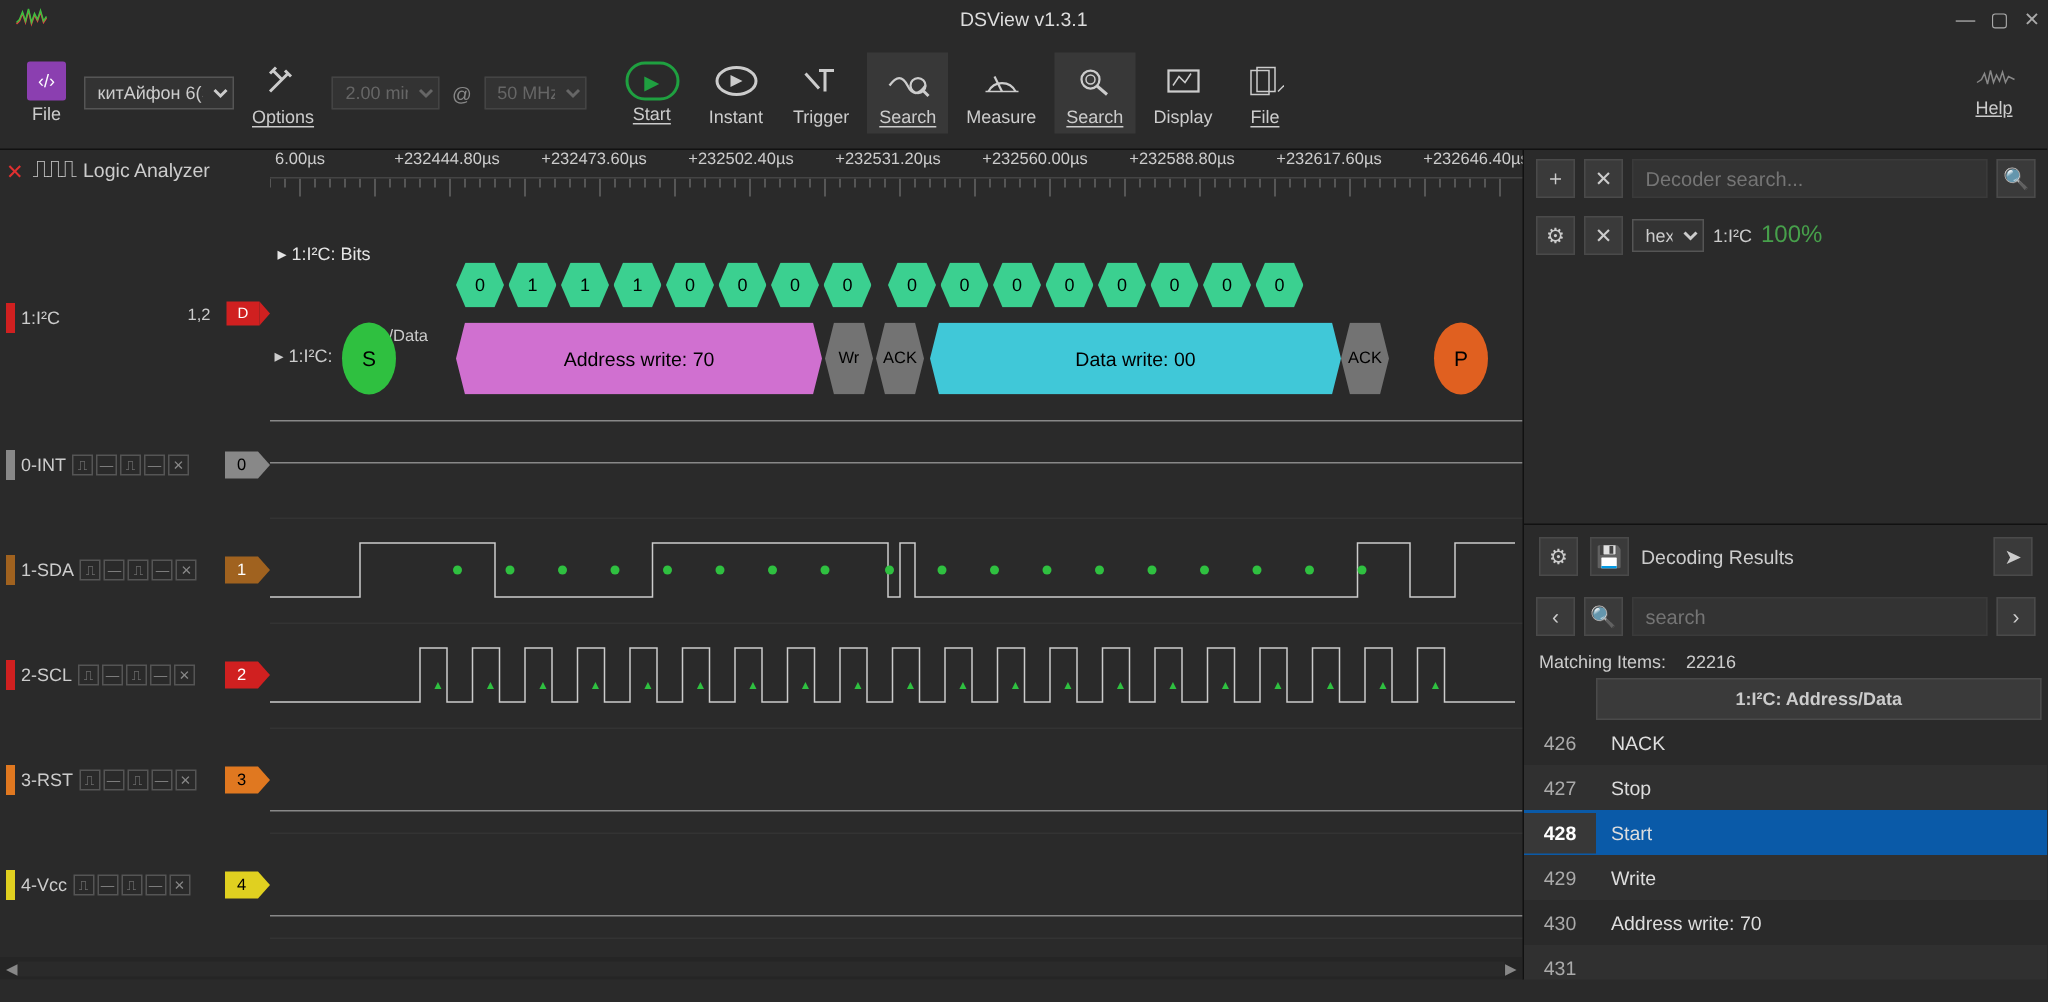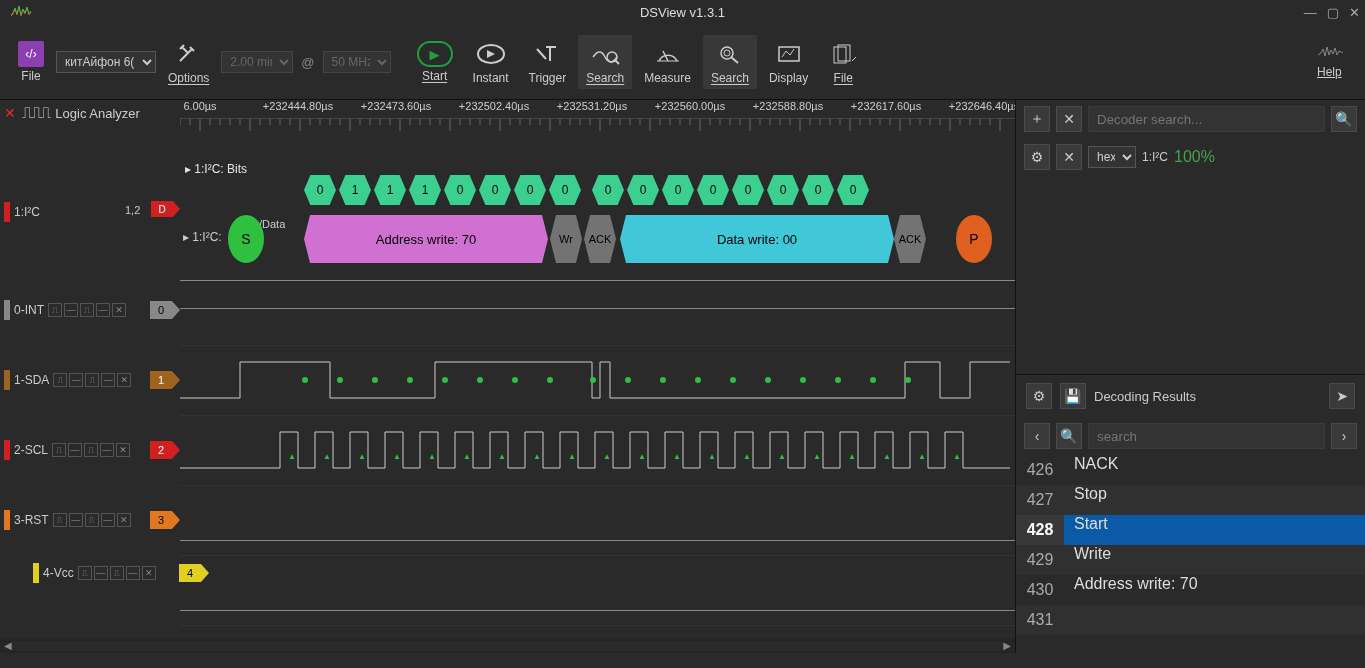--- a/index.html
+++ b/index.html
@@ -80,21 +80,21 @@
 .sq-btn { width: 26px; height: 26px; background: #3a3a3a; border: 1px solid #4a4a4a; display: flex; align-items: center; justify-content: center; color: #ccc; cursor: pointer; font-size: 14px; }
 .search-input { flex: 1; background: #333; border: 1px solid #3a3a3a; color: #888; padding: 4px 8px; height: 26px; }
 .percent { color: #47a04b; font-size: 16px; }
 
 .results-header { display: flex; align-items: center; gap: 8px; padding: 8px 10px; border-top: 1px solid #111; }
 .results-header .title { flex: 1; font-size: 13px; }
 .nav-row { display: flex; align-items: center; gap: 6px; padding: 6px 8px; }
 .matching { padding: 4px 10px; font-size: 12px; color: #ccc; }
 .col-header { background: #3a3a3a; padding: 6px; text-align: center; font-size: 12px; font-weight: bold; border: 1px solid #4a4a4a; margin: 0 4px 0 48px; }
 .result-list { flex: 1; overflow: hidden; }
-.result-row { display: flex; height: 30px; font-size: 16px; }
+.result-row { display: flex; height: 30px; align-items: center; font-size: 13px; }
 .result-row.selected { background: #0a5aa8; }
 .result-row.selected .rr-num { background: #383838; }
 .result-row.alt { background: #303030; }
 .rr-num { width: 48px; text-align: center; color: #aaa; padding: 6px 0; }
 .rr-val { flex: 1; padding-left: 10px; color: #ddd; }
 .result-row.selected .rr-num { font-weight: bold; color: #fff; }
 
 .bottom-scroll { position: absolute; bottom: 0; left: 0; right: 0; height: 15px; background: #252525; display: flex; align-items: center; padding: 0 4px; }
 .scroll-arrow { color: #888; font-size: 10px; cursor: pointer; }
 .scroll-track { flex: 1; height: 10px; background: #2a2a2a; position: relative; }
@@ -358,21 +358,21 @@
               <span>⎍</span>
               <span>—</span>
               <span>✕</span>
             </div>
     </div>
     <div class="ch-tag tag-orange">
             <span>3</span>
           </div>
         </div>
         <div class="flat-line" style="top: 440px;"></div>
-        <div class="channel-row" style="top: 463px; padding-left: 29px;">
+        <div class="channel-row" style="top: 480px;">
     <div class="ch-left">
       <div class="ch-bar" style="background:#e0d020"></div>
       <span class="ch-name">4-Vcc</span>
       <div class="trig-icons">
               <span>⎍</span>
               <span>—</span>
               <span>⎍</span>
               <span>—</span>
               <span>✕</span>
             </div>
@@ -468,20 +468,24 @@
       <div class="sq-btn">💾</div>
       <div class="title">Decoding Results</div>
       <div class="sq-btn">➤</div>
     </div>
     <div class="nav-row">
       <div class="sq-btn">‹</div>
       <div class="sq-btn">🔍</div>
       <input class="search-input" placeholder="search" style="">
       <div class="sq-btn">›</div>
     </div>
+    <div class="matching">
+      <span>Matching Items:</span>&nbsp;&nbsp;&nbsp;&nbsp;<span>22216</span>
+    </div>
+    <div class="col-header">1:I²C: Address/Data</div>
     <div class="result-list" id="result-list">
         <div class="result-row">
           <div class="rr-num">426</div>
           <div class="rr-val">NACK</div>
         </div>
         <div class="result-row alt">
           <div class="rr-num">427</div>
           <div class="rr-val">Stop</div>
         </div>
         <div class="result-row selected">

